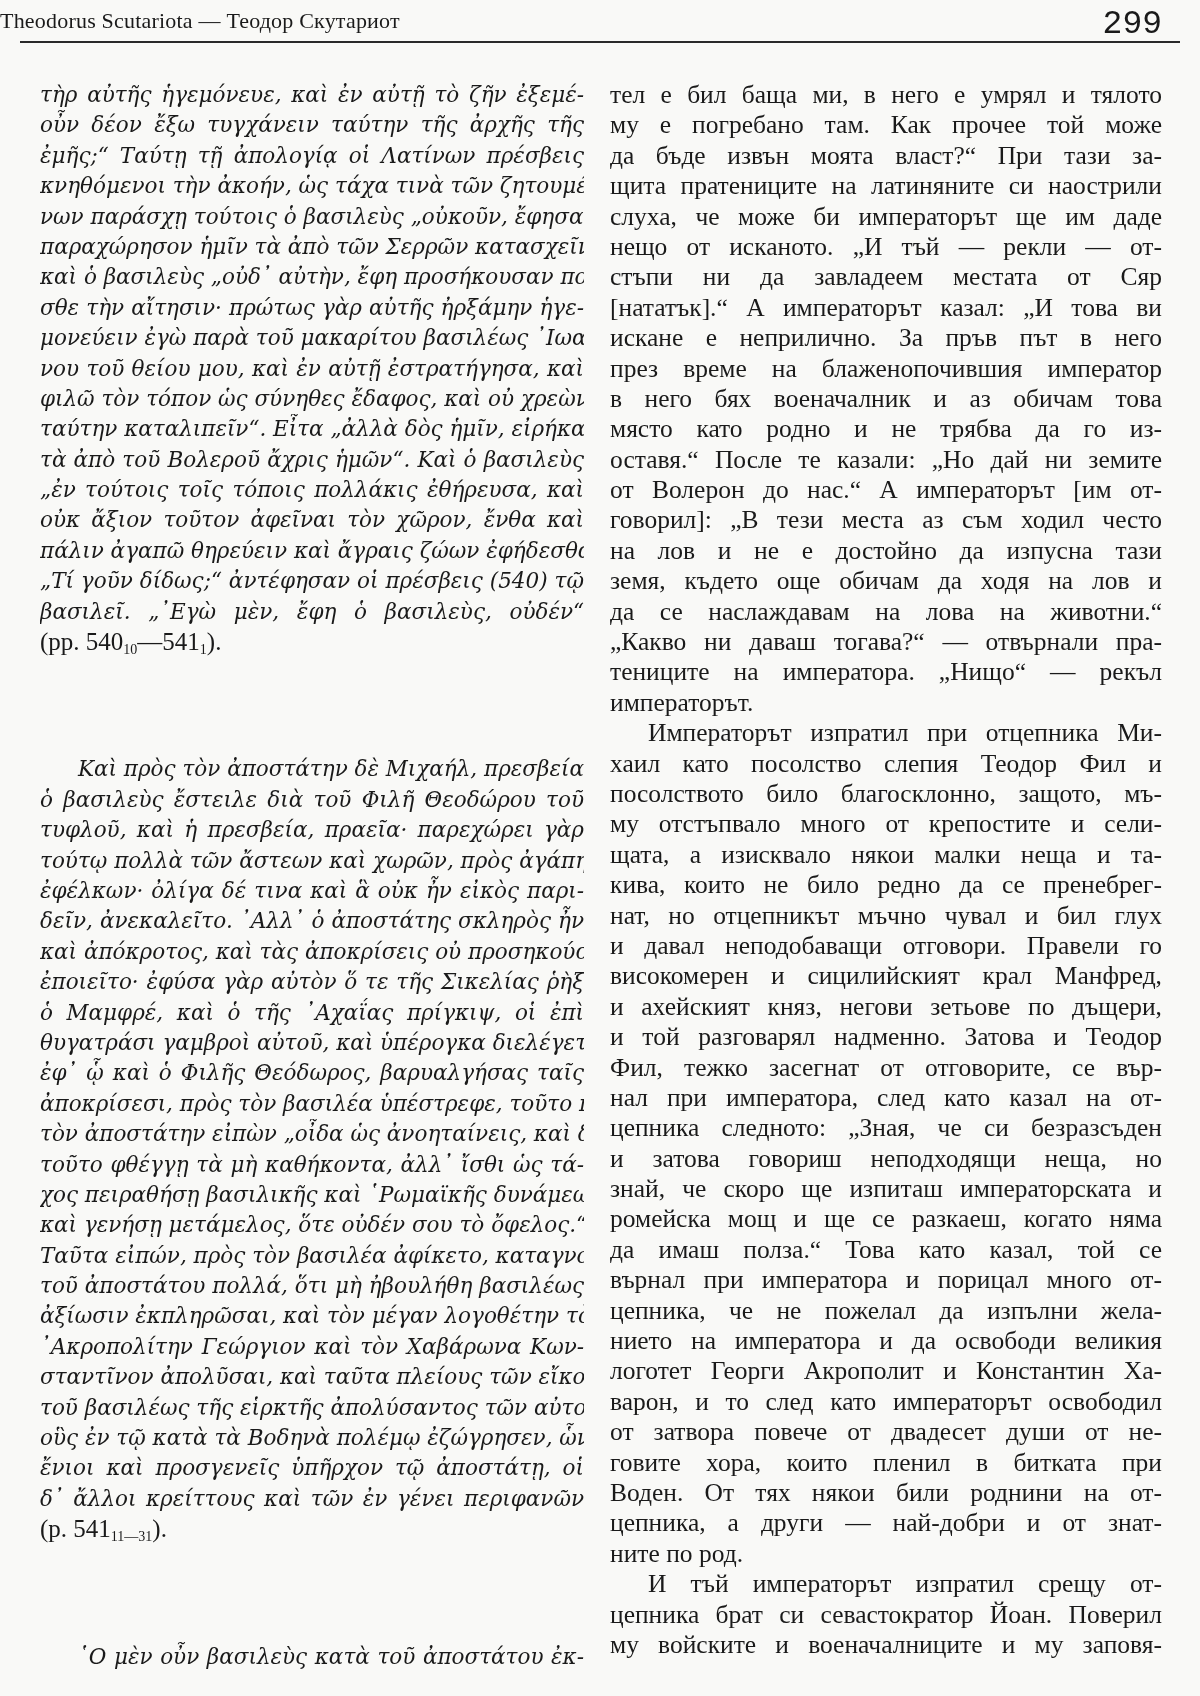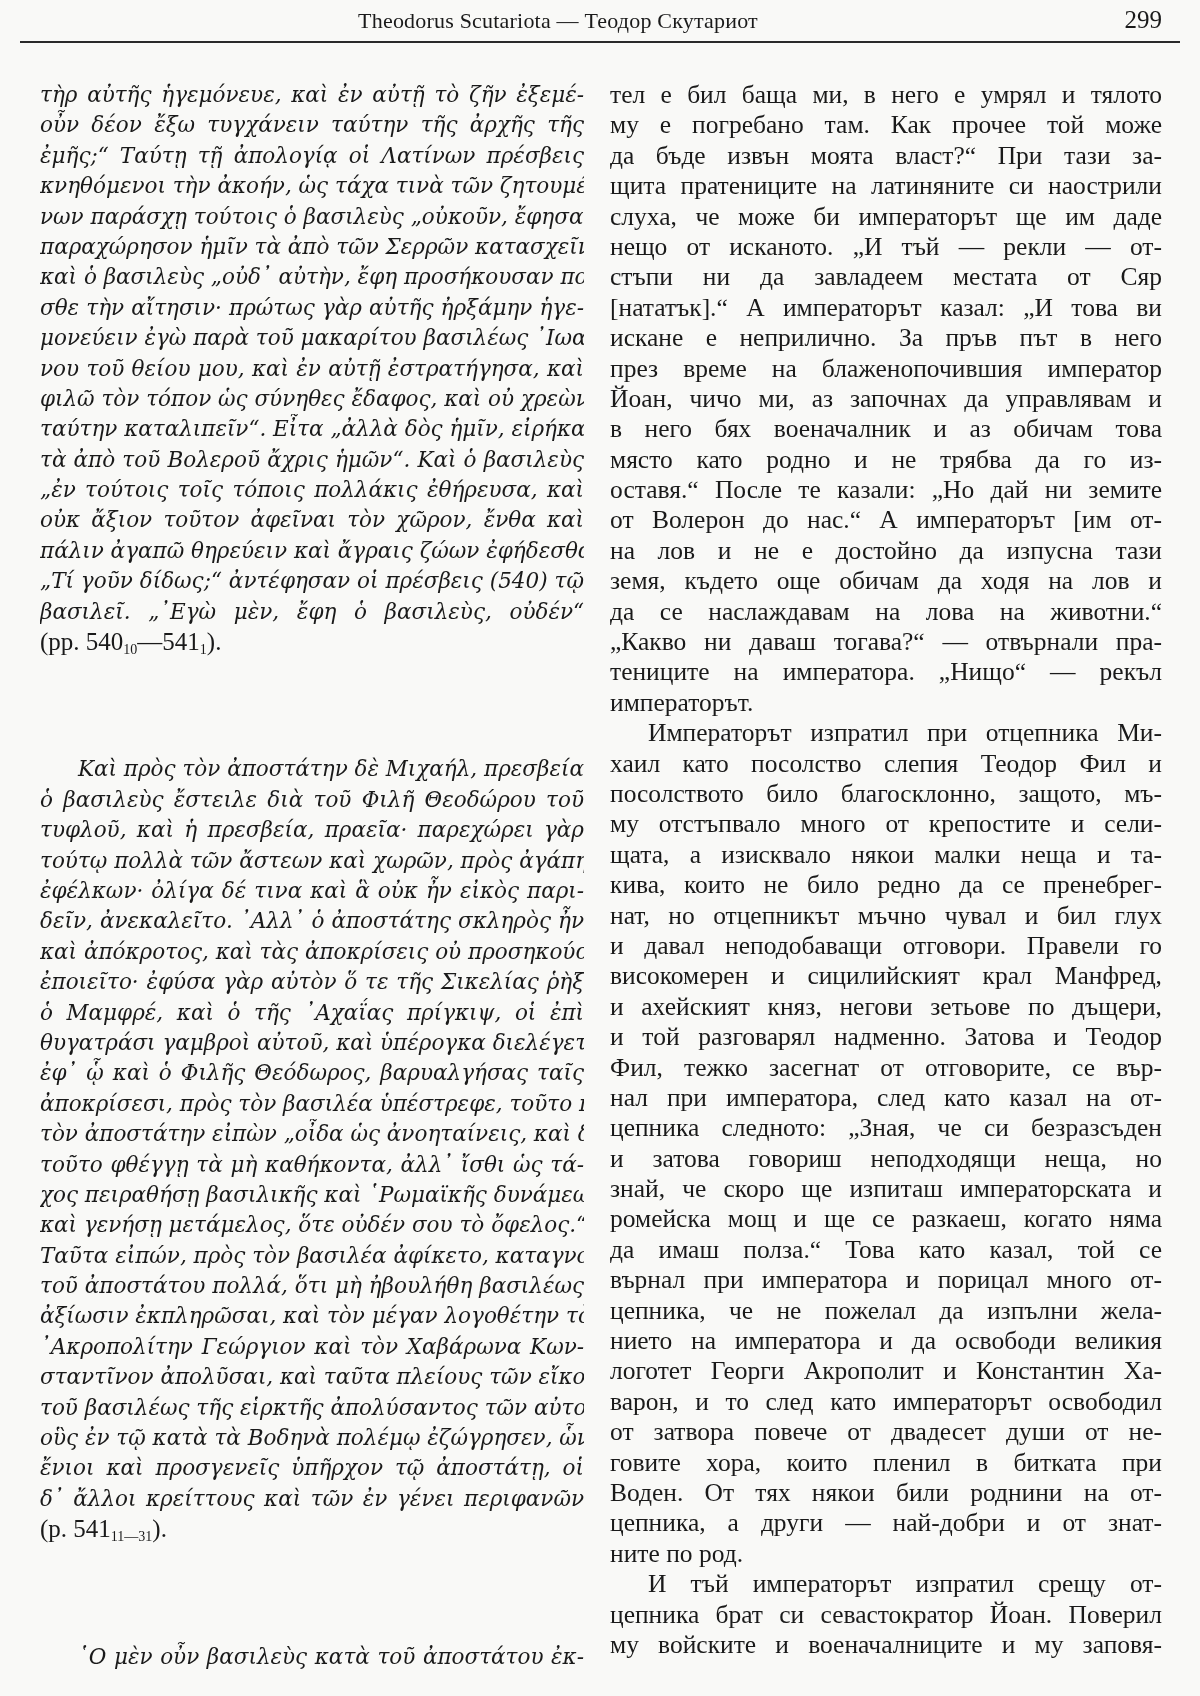--- a/index.html
+++ b/index.html
@@ -5,26 +5,26 @@
   html, body { margin:0; padding:0; }
   body {
     width:1200px; height:1696px; background:#f9f9f7; color:#1a1a1a;
     position:relative; overflow:hidden;
     font-family:"DejaVu Serif", serif;
   }
   .header {
     position:absolute; left:0; top:0; width:1200px; height:46px;
   }
   .header-title {
-    position:absolute; left:0; width:1116px; top:8px; text-align:center;
+    position:absolute; left:0; width:1116px; top:8px; text-align:left;
     font-family:"Liberation Serif", serif; font-size:22px; letter-spacing:0.2px;
   }
   .page-number {
     position:absolute; right:38px; top:6px;
-    font-family:Liberation Serif, serif; font-size:25px;
+    font-family:Liberation Mono, monospace; font-size:33px;
   }
   .rule {
     position:absolute; left:20px; right:20px; top:41px; height:0;
     border-top:2px solid #2a2a2a;
   }
   .col {
     position:absolute; top:80px;
   }
   .col-left { left:40px; width:544px; }
   .col-right { left:610px; width:552px; }
@@ -120,25 +120,25 @@
     <span class="line">тел е бил баща ми, в него е умрял и тялото</span>
     <span class="line">му е погребано там. Как прочее той може</span>
     <span class="line">да бъде извън моята власт?“ При тази за-</span>
     <span class="line">щита пратениците на латиняните си наострили</span>
     <span class="line">слуха, че може би императорът ще им даде</span>
     <span class="line">нещо от исканото. „И тъй — рекли — от-</span>
     <span class="line">стъпи ни да завладеем местата от Сяр</span>
     <span class="line">[нататък].“ А императорът казал: „И това ви</span>
     <span class="line">искане е неприлично. За пръв път в него</span>
     <span class="line">през време на блаженопочившия император</span>
-    <span class="line">Йоан, чичо ми, аз започнах да управлявам и</span>
     <span class="line">в него бях военачалник и аз обичам това</span>
     <span class="line">място като родно и не трябва да го из-</span>
     <span class="line">оставя.“ После те казали: „Но дай ни земите</span>
     <span class="line">от Волерон до нас.“ А императорът [им от-</span>
+    <span class="line">говорил]: „В тези места аз съм ходил често</span>
     <span class="line">на лов и не е достойно да изпусна тази</span>
     <span class="line">земя, където още обичам да ходя на лов и</span>
     <span class="line">да се наслаждавам на лова на животни.“</span>
     <span class="line">„Какво ни даваш тогава?“ — отвърнали пра-</span>
     <span class="line">тениците на императора. „Нищо“ — рекъл</span>
     <span class="line last">императорът.</span>
   </div>
   <div>
     <span class="line indent">Императорът изпратил при отцепника Ми-</span>
     <span class="line">хаил като посолство слепия Теодор Фил и</span>

